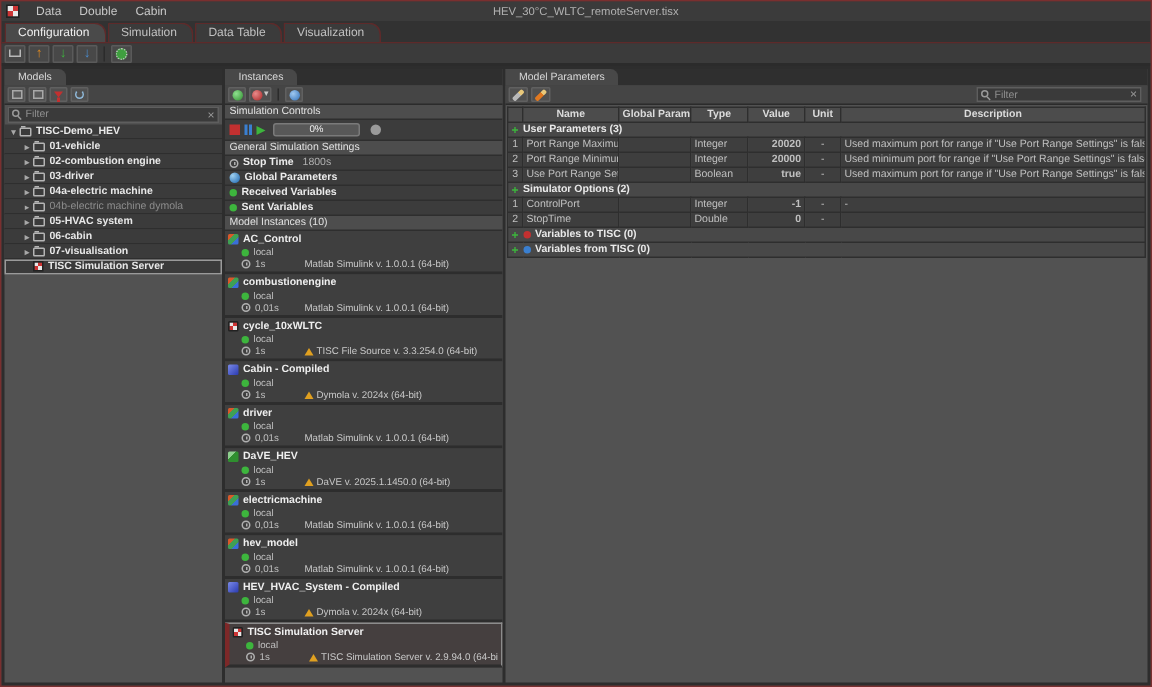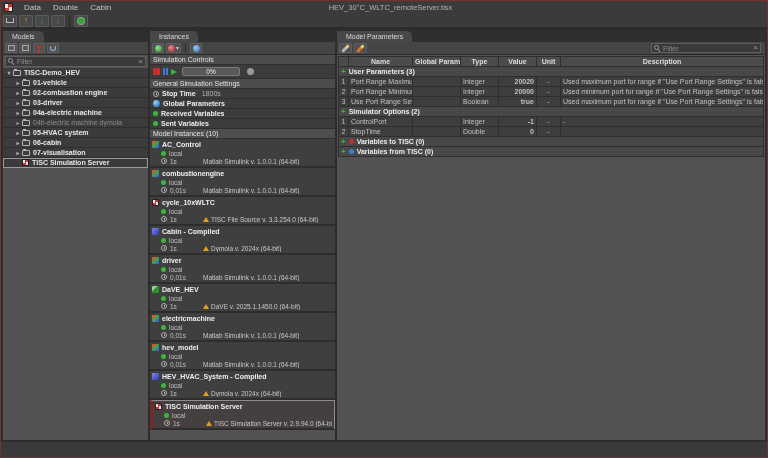--- a/index.html
+++ b/index.html
@@ -125,20 +125,26 @@
 <div class="window">
 
   <div class="titlebar">
     <span class="app-icon icon-tisc"></span>
     <span class="menu-item">Data</span>
     <span class="menu-item">Double</span>
     <span class="menu-item">Cabin</span>
     <span class="window-title">HEV_30°C_WLTC_remoteServer.tisx</span>
   </div>
 
+  <div class="tabbar" id="main-tabs">
+      <div class="main-tab active">Configuration</div>
+      <div class="main-tab">Simulation</div>
+      <div class="main-tab">Data Table</div>
+      <div class="main-tab">Visualization</div>
+    </div>
 
   <div class="toolbar">
     <span class="tool-btn">
         <span class="tray-icon"></span>
       </span>
     <span class="tool-btn">
         <span class="arrow orange">↑</span>
       </span>
     <span class="tool-btn">
         <span class="arrow green">↓</span>

